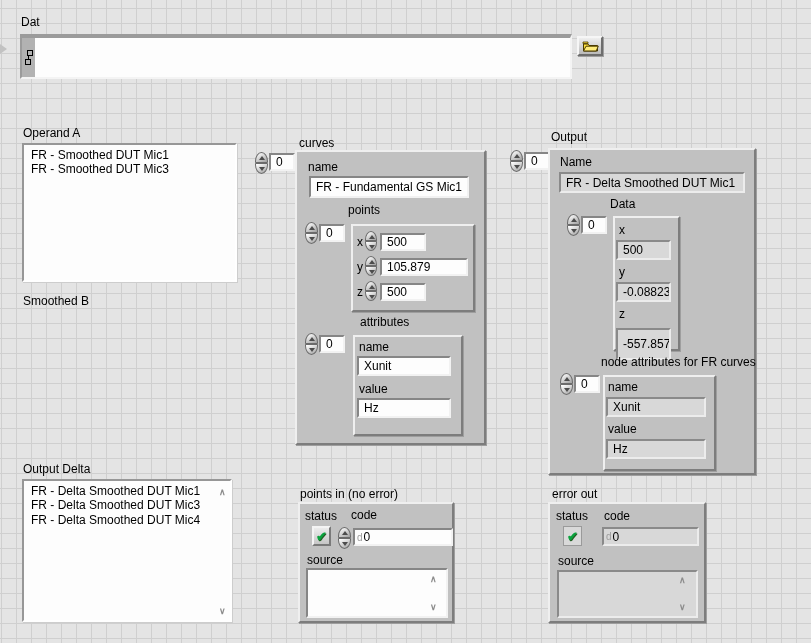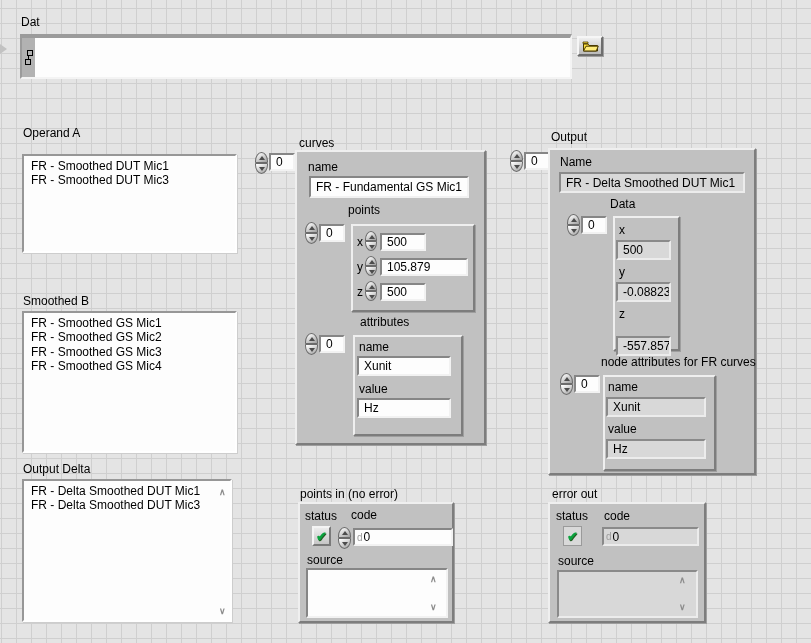--- a/index.html
+++ b/index.html
@@ -82,37 +82,32 @@
   <button class="browse">
     <svg width="17" height="12" viewBox="0 0 17 12">
       <path d="M1 2 h5 v1.6 h-5 z" fill="#ffe13a" stroke="#4a3b00" stroke-width="0.8"></path>
       <path d="M1.5 4 h4.5 l1 1.5 h8.5 v5.5 H1.5 z" fill="#ffe13a" stroke="#4a3b00" stroke-width="1"></path>
       <path d="M1.5 11 L4 6.2 H16.3 L14.2 11 Z" fill="#ffec7a" stroke="#4a3b00" stroke-width="1"></path>
     </svg>
   </button>
 
 
   <div class="lbl" style="left:23px;top:127px">Operand A</div>
-  <div class="listbox" style="left:22px;top:154px;width:215px;height:99px">
+  <div class="listbox" style="left:22px;top:143px;width:215px;height:139px">
       <div class="li">FR - Smoothed DUT Mic1</div>
       <div class="li">FR - Smoothed DUT Mic3</div>
     </div>
 
   <div class="lbl" style="left:23px;top:295px">Smoothed B</div>
-  <div class="listbox" style="left:22px;top:311px;width:215px;height:142px">
-      <div class="li">FR - Smoothed GS Mic1</div>
-      <div class="li">FR - Smoothed GS Mic2</div>
-      <div class="li">FR - Smoothed GS Mic3</div>
-      <div class="li">FR - Smoothed GS Mic4</div>
-    </div>
 
   <div class="lbl" style="left:23px;top:463px">Output Delta</div>
   <div class="listbox" style="left:22px;top:479px;width:210px;height:143px">
       <div class="li">FR - Delta Smoothed DUT Mic1</div>
       <div class="li">FR - Delta Smoothed DUT Mic3</div>
+      <div class="li">FR - Delta Smoothed DUT Mic4</div>
     </div>
   <div class="chev" style="left:219px;top:488px">∧</div>
   <div class="chev" style="left:219px;top:607px">∨</div>
 
   <div class="spin" style="left:255px;top:152px">
       <i class="u"></i>
       <i class="d"></i>
     </div>
   <div class="sunk-w fld idx" style="left:269px;top:153px">0</div>
   <div class="lbl" style="left:299px;top:137px">curves</div>
@@ -178,21 +173,21 @@
       <i class="u"></i>
       <i class="d"></i>
     </div>
   <div class="sunk-w fld idx" style="left:581px;top:216px">0</div>
   <div class="frame" style="left:613px;top:216px;width:67px;height:135px"></div>
   <div class="lbl" style="left:619px;top:224px">x</div>
   <div class="sunk-g fld" style="left:616px;top:240px;width:55px;height:20px">500</div>
   <div class="lbl" style="left:619px;top:266px">y</div>
   <div class="sunk-g fld" style="left:616px;top:282px;width:55px;height:20px">-0.08823</div>
   <div class="lbl" style="left:619px;top:308px">z</div>
-  <div class="sunk-g fld" style="left:616px;top:336px;width:55px;height:20px">-557.857</div>
+  <div class="sunk-g fld" style="left:616px;top:328px;width:55px;height:32px">-557.857</div>
 
   <div class="lbl" style="left:601px;top:356px">node attributes for FR curves</div>
   <div class="spin" style="left:560px;top:373px">
       <i class="u"></i>
       <i class="d"></i>
     </div>
   <div class="sunk-w fld idx" style="left:574px;top:375px">0</div>
   <div class="frame" style="left:603px;top:375px;width:113px;height:96px"></div>
   <div class="lbl" style="left:608px;top:381px">name</div>
   <div class="sunk-g fld" style="left:606px;top:397px;width:100px;height:20px">Xunit</div>

